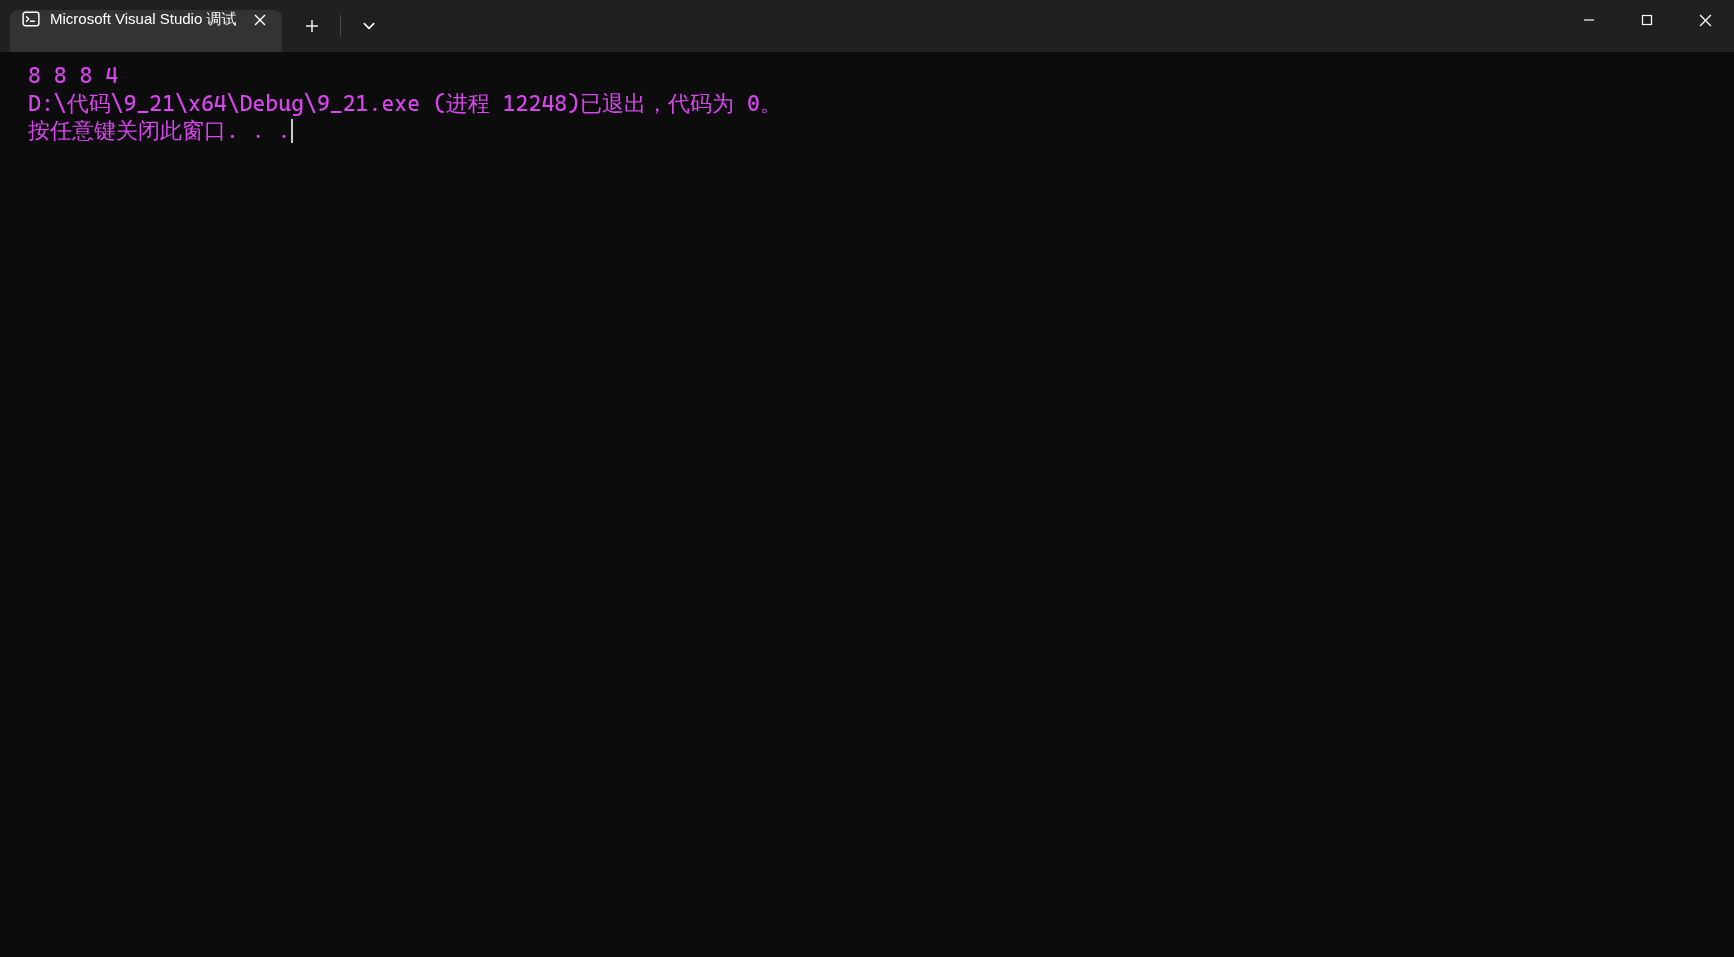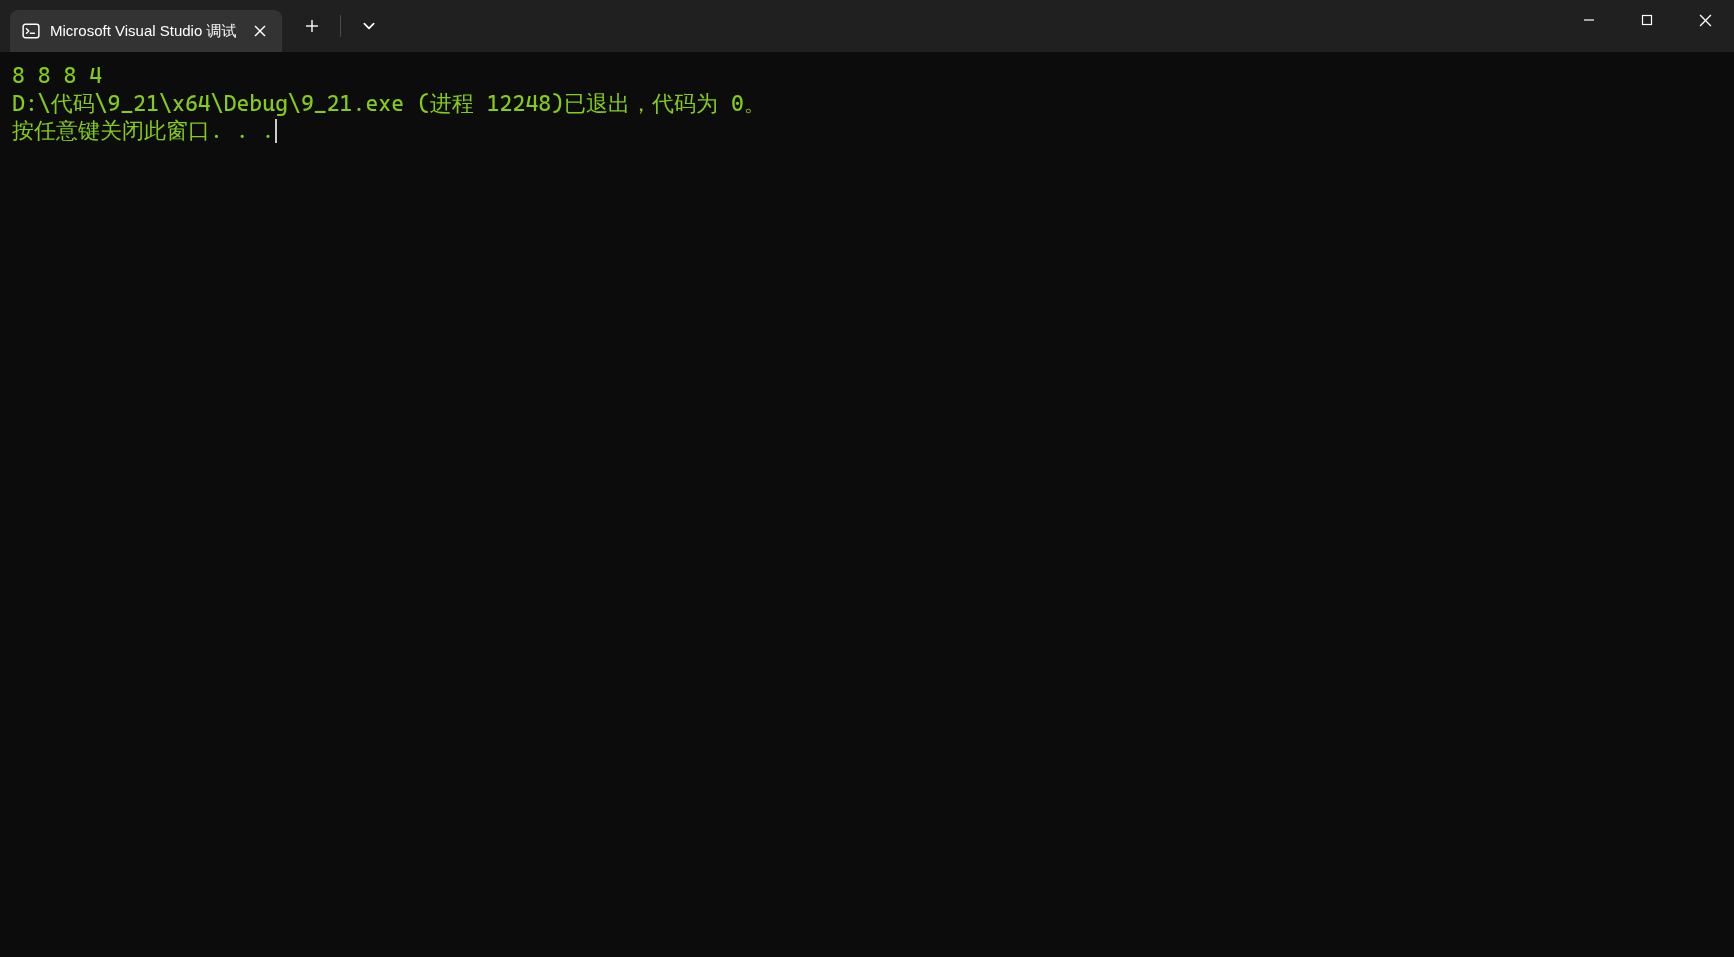--- a/index.html
+++ b/index.html
@@ -18,21 +18,20 @@
     user-select: none;
   }
   .tab {
     margin-left: 10px;
     height: 42px;
     margin-top: 10px;
     background: #333333;
     border-top-left-radius: 8px;
     border-top-right-radius: 8px;
     display: flex;
-    align-items: center;
     padding: 0 12px;
     max-width: 300px;
     color: #ffffff;
     font-size: 15px;
   }
   .tab-icon {
     width: 18px;
     height: 18px;
     margin-right: 10px;
     flex-shrink: 0;
@@ -86,25 +85,25 @@
     justify-content: center;
     color: #ffffff;
   }
   .terminal {
     position: absolute;
     top: 52px;
     left: 0;
     right: 0;
     bottom: 0;
     background: #0c0c0c;
-    color: #84cc16;
+    color: #d946ef;
     font-family: "Cascadia Mono", Consolas, "Courier New", monospace;
     font-size: 22px;
     line-height: 1.25;
-    padding: 10px 12px;
+    padding: 10px 28px;
     white-space: pre;
   }
   .cursor {
     display: inline-block;
     width: 2px;
     height: 24px;
     background: #cccccc;
     vertical-align: text-bottom;
     margin-left: 1px;
   }

